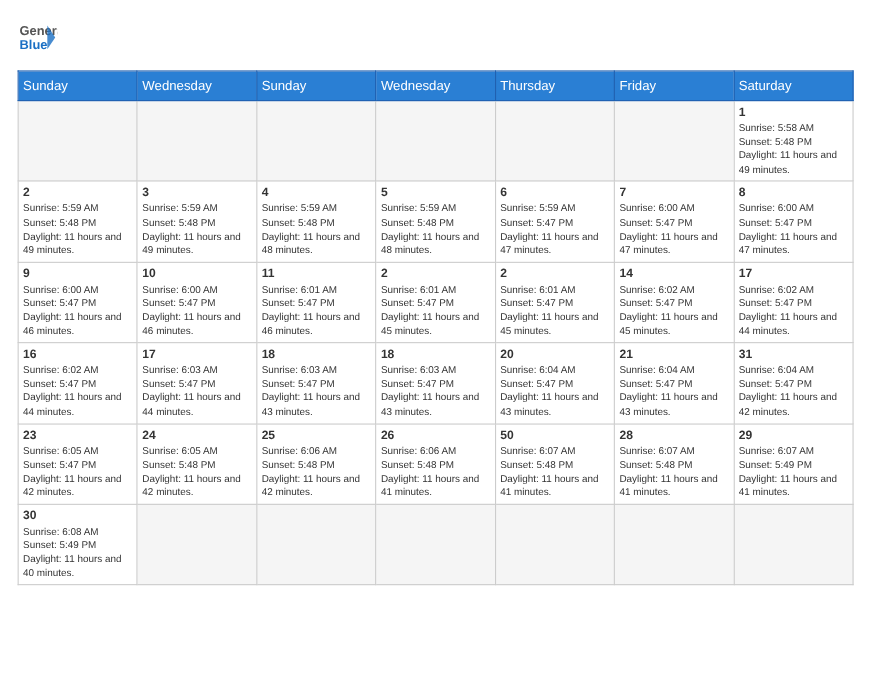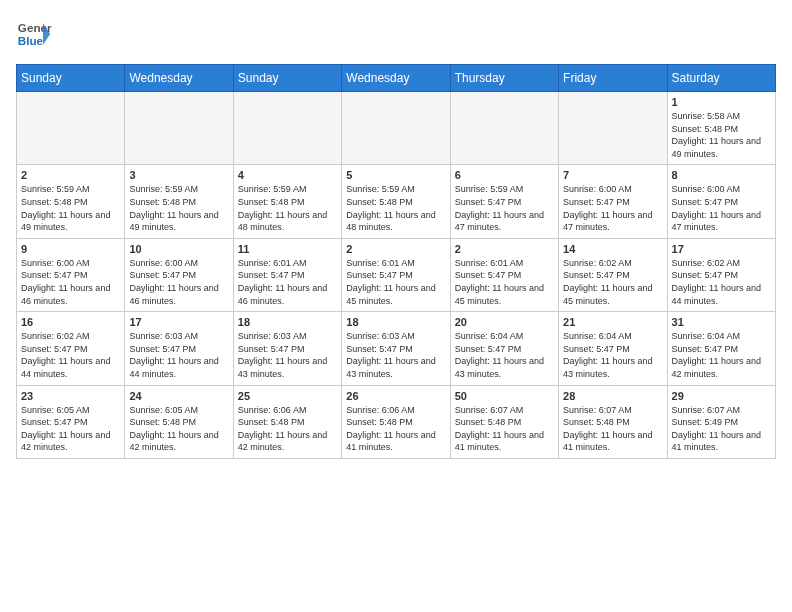--- a/index.html
+++ b/index.html
@@ -231,14 +231,26 @@
         </td>
         <td>
           <span class="day-number">28</span>
           <div class="day-info">Sunrise: 6:07 AM<br>Sunset: 5:48 PM<br>Daylight: 11 hours and 41 minutes.</div>
         </td>
         <td>
           <span class="day-number">29</span>
           <div class="day-info">Sunrise: 6:07 AM<br>Sunset: 5:49 PM<br>Daylight: 11 hours and 41 minutes.</div>
         </td>
       </tr>
+      <tr>
+        <td>
+          <span class="day-number">30</span>
+          <div class="day-info">Sunrise: 6:08 AM<br>Sunset: 5:49 PM<br>Daylight: 11 hours and 40 minutes.</div>
+        </td>
+        <td class="empty"></td>
+        <td class="empty"></td>
+        <td class="empty"></td>
+        <td class="empty"></td>
+        <td class="empty"></td>
+        <td class="empty"></td>
+      </tr>
     </tbody>
 </table>
 
 </body></html>

